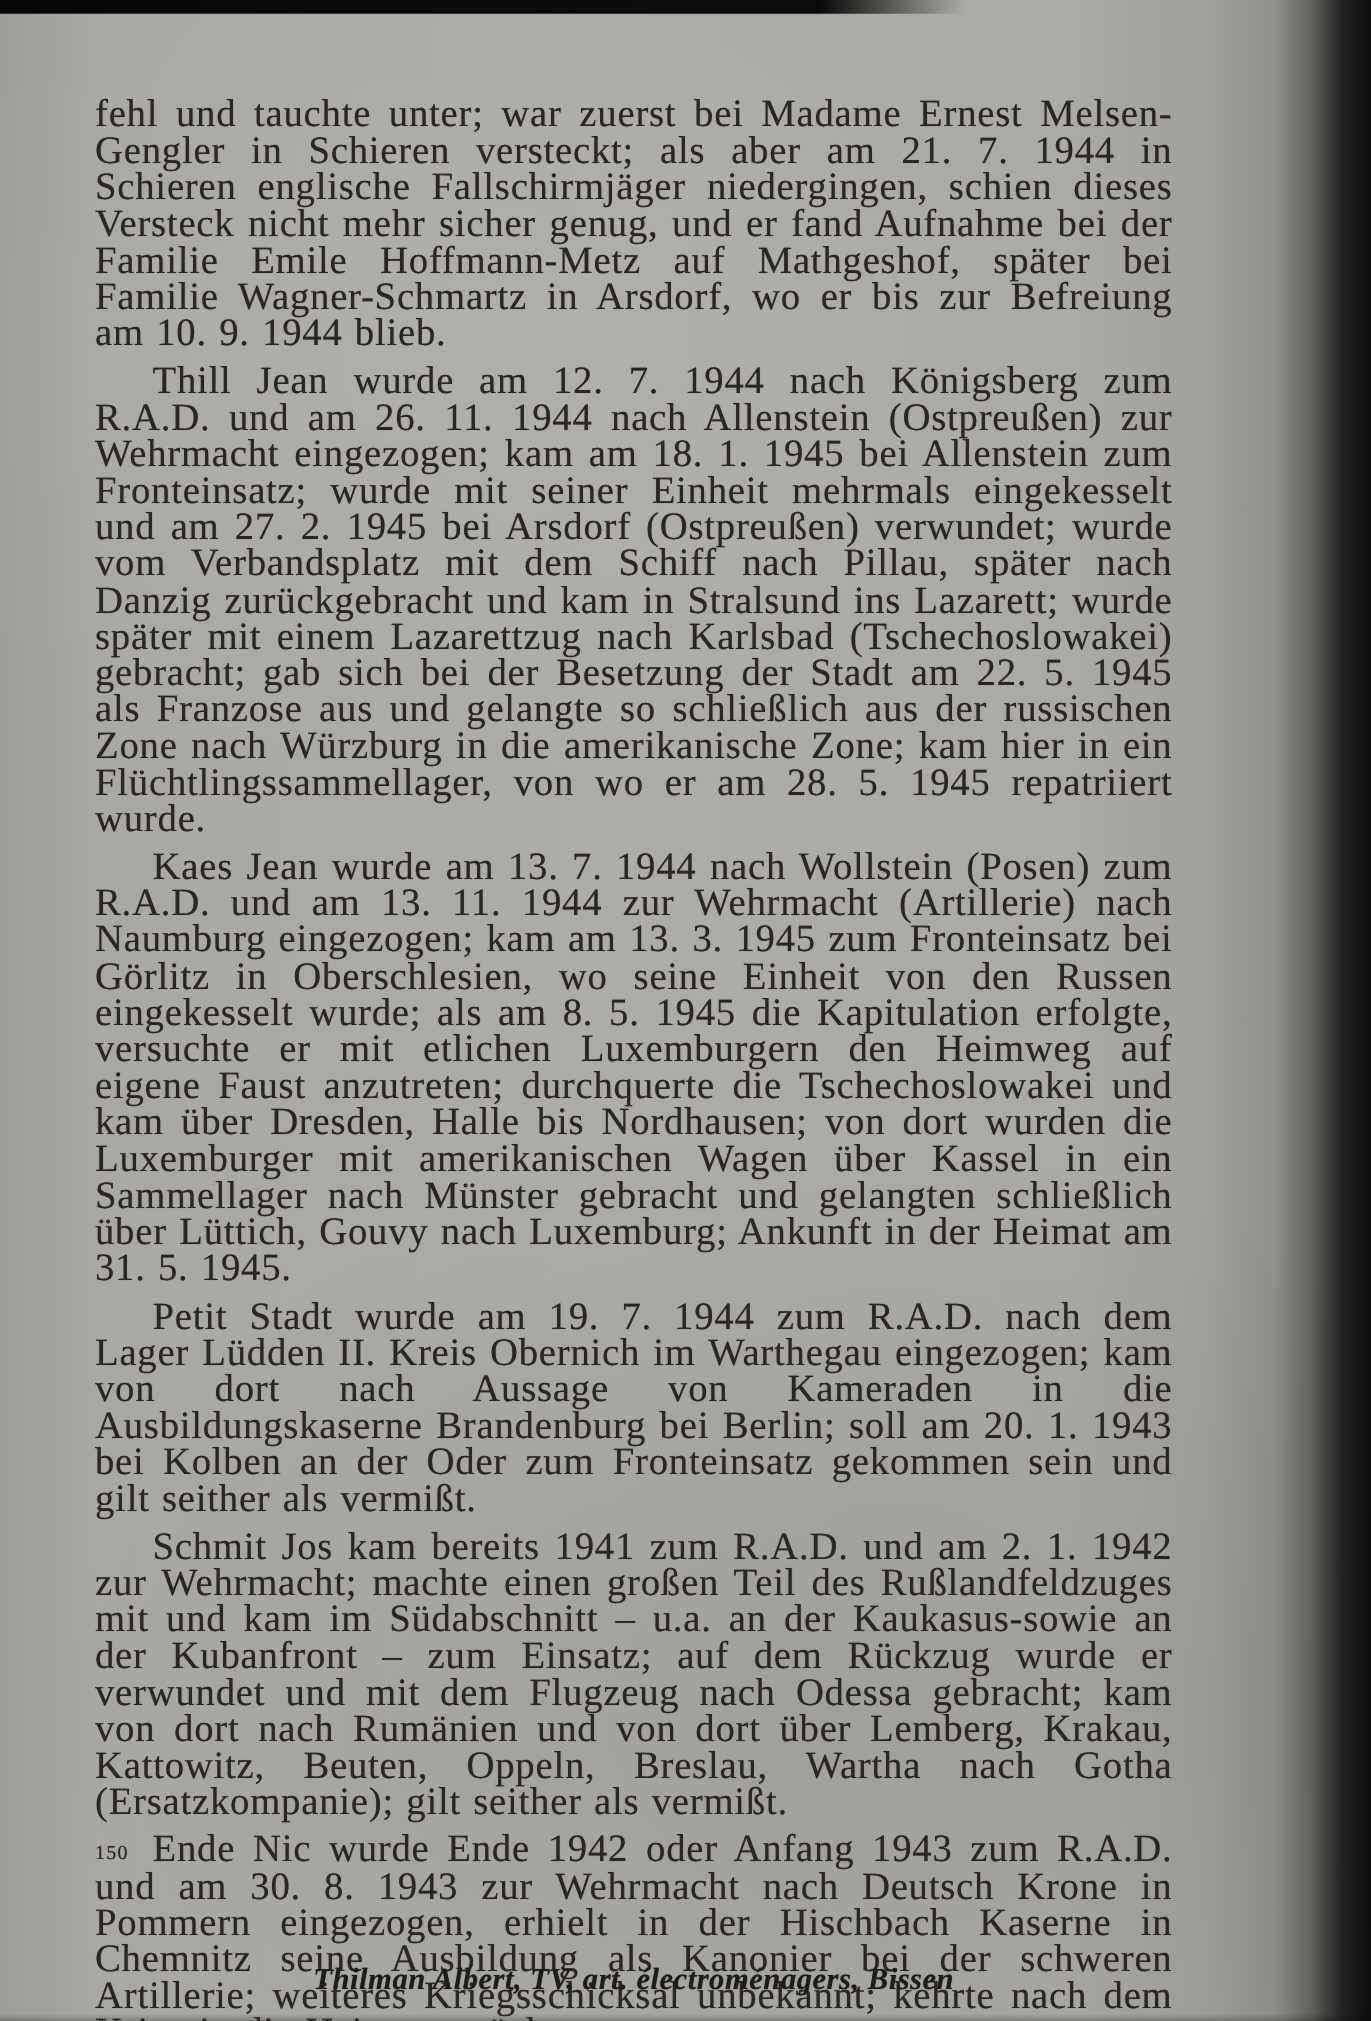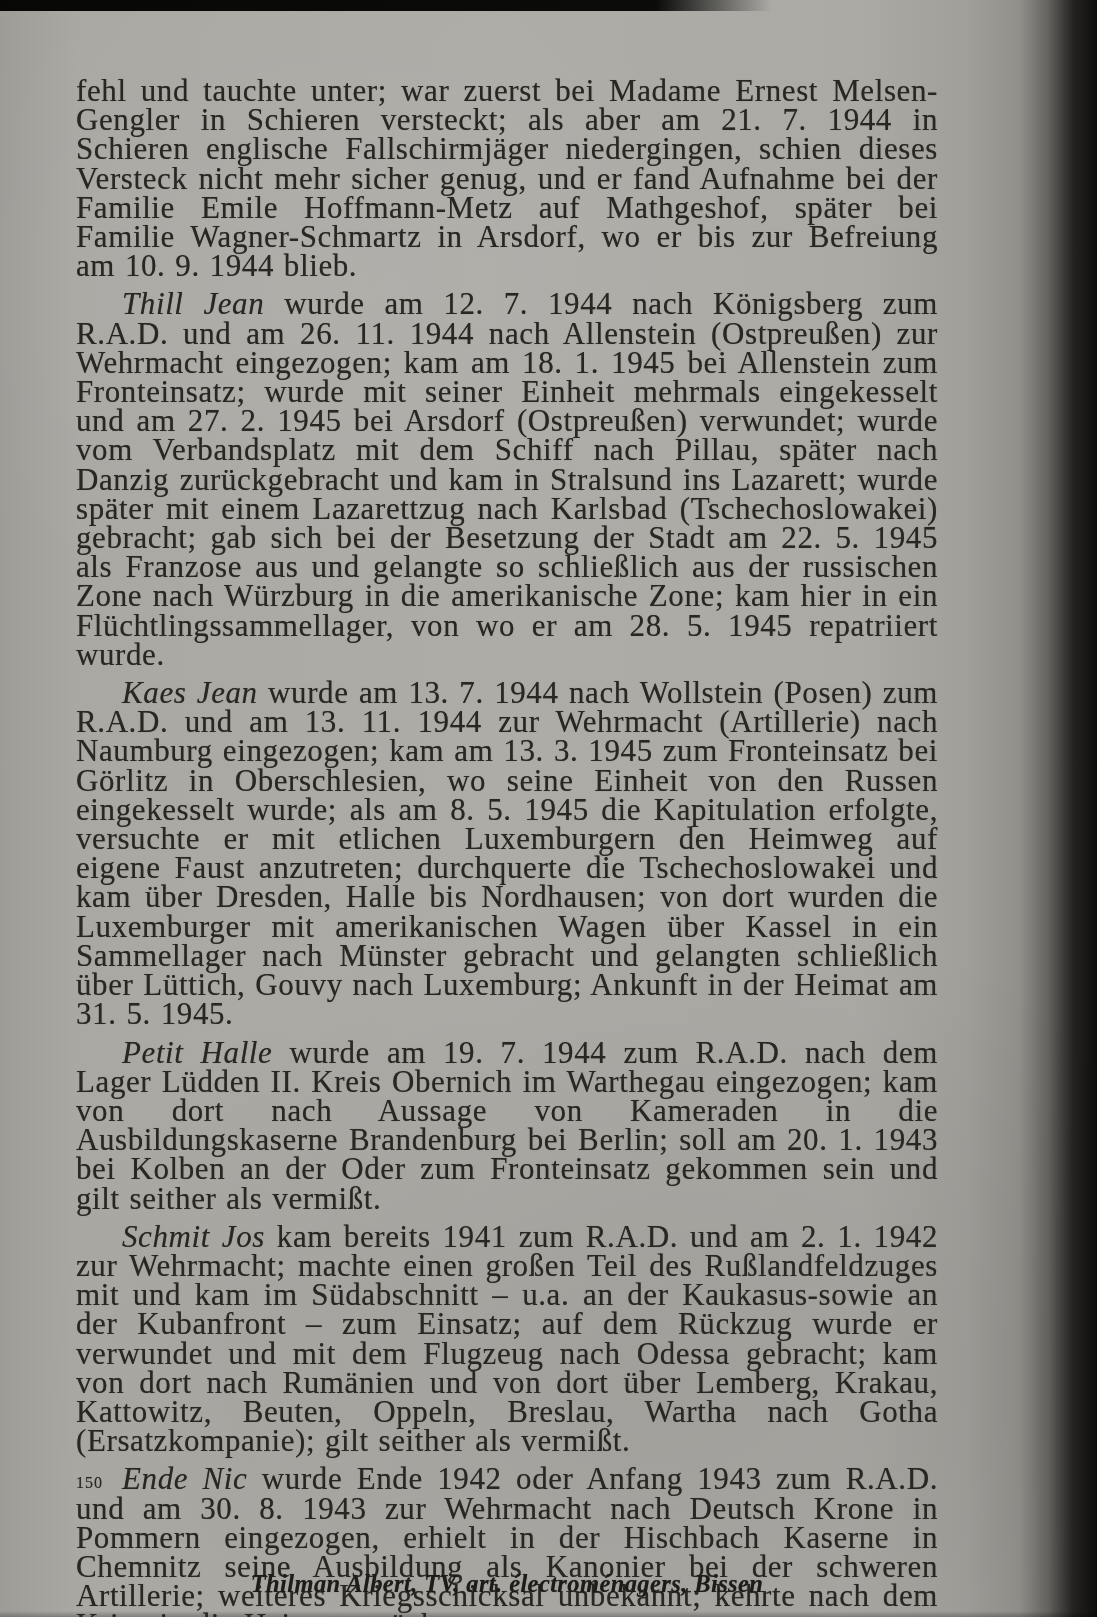--- a/index.html
+++ b/index.html
@@ -39,21 +39,21 @@
     color: #2a2722;
     font-size: 31px;
     line-height: 29.2px;
     letter-spacing: 0.6px;
     word-spacing: 1.5px;
     text-align: justify;
     text-shadow: 0 0 0.7px rgba(42,39,34,0.55);
   }
   .para { margin: 0 0 9px 0; text-indent: 46px; }
   .para.first { text-indent: 0; }
-  .lead { font-style: italic; }
+  .lead { }
   .page-number {
     position: absolute;
     left: 76px; top: 1474px;
     font-size: 16px; font-weight: 400;
     color: #2a2722;
     letter-spacing: 1px;
     text-shadow: 0 0 0.7px rgba(42,39,34,0.55);
   }
   .footer-ad {
     position: absolute;
@@ -78,21 +78,21 @@
   <div class="edge-bottom"></div>
 
   <div class="text-block">
 
     <p class="para first"><span>fehl und tauchte unter; war zuerst bei Madame Ernest Melsen-Gengler in Schieren versteckt; als aber am 21. 7. 1944 in Schieren englische Fallschirmjäger niedergingen, schien dieses Versteck nicht mehr sicher genug, und er fand Aufnahme bei der Familie Emile Hoffmann-Metz auf Mathgeshof, später bei Familie Wagner-Schmartz in Arsdorf, wo er bis zur Befreiung am 10. 9. 1944 blieb.</span></p>
 
     <p class="para"><span class="lead">Thill Jean</span><span> wurde am 12. 7. 1944 nach Königsberg zum R.A.D. und am 26. 11. 1944 nach Allenstein (Ostpreußen) zur Wehrmacht eingezogen; kam am 18. 1. 1945 bei Allenstein zum Fronteinsatz; wurde mit seiner Einheit mehrmals eingekesselt und am 27. 2. 1945 bei Arsdorf (Ostpreußen) verwundet; wurde vom Verbandsplatz mit dem Schiff nach Pillau, später nach Danzig zurückgebracht und kam in Stralsund ins Lazarett; wurde später mit einem Lazarettzug nach Karlsbad (Tschechoslowakei) gebracht; gab sich bei der Besetzung der Stadt am 22. 5. 1945 als Franzose aus und gelangte so schließlich aus der russischen Zone nach Würzburg in die amerikanische Zone; kam hier in ein Flüchtlingssammellager, von wo er am 28. 5. 1945 repatriiert wurde.</span></p>
 
     <p class="para"><span class="lead">Kaes Jean</span><span> wurde am 13. 7. 1944 nach Wollstein (Posen) zum R.A.D. und am 13. 11. 1944 zur Wehrmacht (Artillerie) nach Naumburg eingezogen; kam am 13. 3. 1945 zum Fronteinsatz bei Görlitz in Oberschlesien, wo seine Einheit von den Russen eingekesselt wurde; als am 8. 5. 1945 die Kapitulation erfolgte, versuchte er mit etlichen Luxemburgern den Heimweg auf eigene Faust anzutreten; durchquerte die Tschechoslowakei und kam über Dresden, Halle bis Nordhausen; von dort wurden die Luxemburger mit amerikanischen Wagen über Kassel in ein Sammellager nach Münster gebracht und gelangten schließlich über Lüttich, Gouvy nach Luxemburg; Ankunft in der Heimat am 31. 5. 1945.</span></p>
 
-    <p class="para"><span class="lead">Petit Halle</span><span> wurde am 19. 7. 1944 zum R.A.D. nach dem Lager Lüdden II. Kreis Obernich im Warthegau eingezogen; kam von dort nach Aussage von Kameraden in die Ausbildungskaserne Brandenburg bei Berlin; soll am 20. 1. 1943 bei Kolben an der Oder zum Fronteinsatz gekommen sein und gilt seither als vermißt.</span></p>
+    <p class="para"><span class="lead">Petit Stadt</span><span> wurde am 19. 7. 1944 zum R.A.D. nach dem Lager Lüdden II. Kreis Obernich im Warthegau eingezogen; kam von dort nach Aussage von Kameraden in die Ausbildungskaserne Brandenburg bei Berlin; soll am 20. 1. 1943 bei Kolben an der Oder zum Fronteinsatz gekommen sein und gilt seither als vermißt.</span></p>
 
     <p class="para"><span class="lead">Schmit Jos</span><span> kam bereits 1941 zum R.A.D. und am 2. 1. 1942 zur Wehrmacht; machte einen großen Teil des Rußlandfeldzuges mit und kam im Südabschnitt – u.a. an der Kaukasus-sowie an der Kubanfront – zum Einsatz; auf dem Rückzug wurde er verwundet und mit dem Flugzeug nach Odessa gebracht; kam von dort nach Rumänien und von dort über Lemberg, Krakau, Kattowitz, Beuten, Oppeln, Breslau, Wartha nach Gotha (Ersatzkompanie); gilt seither als vermißt.</span></p>
 
     <p class="para"><span class="lead">Ende Nic</span><span> wurde Ende 1942 oder Anfang 1943 zum R.A.D. und am 30. 8. 1943 zur Wehrmacht nach Deutsch Krone in Pommern eingezogen, erhielt in der Hischbach Kaserne in Chemnitz seine Ausbildung als Kanonier bei der schweren Artillerie; weiteres Kriegsschicksal unbekannt; kehrte nach dem Krieg in die Heimat zurück.</span></p>
 
   </div>
 
   <div class="page-number">150</div>
 
   <div class="footer-ad">Thilman Albert, TV, art. électroménagers, Bissen</div>

